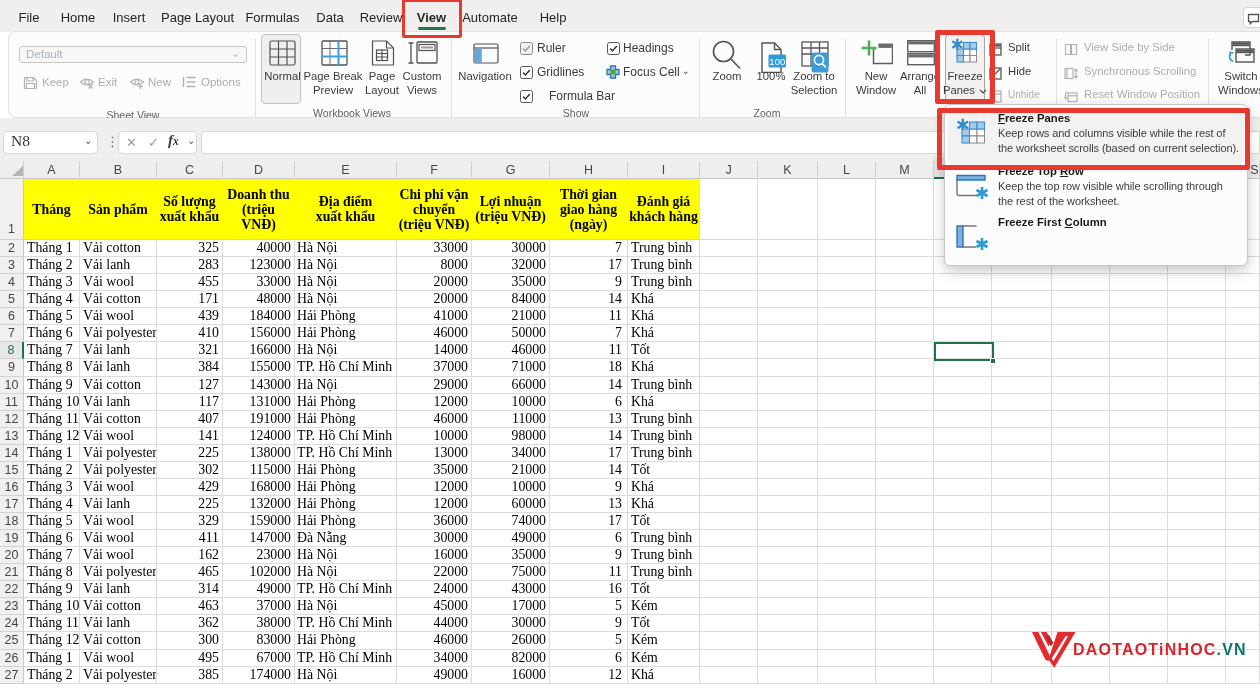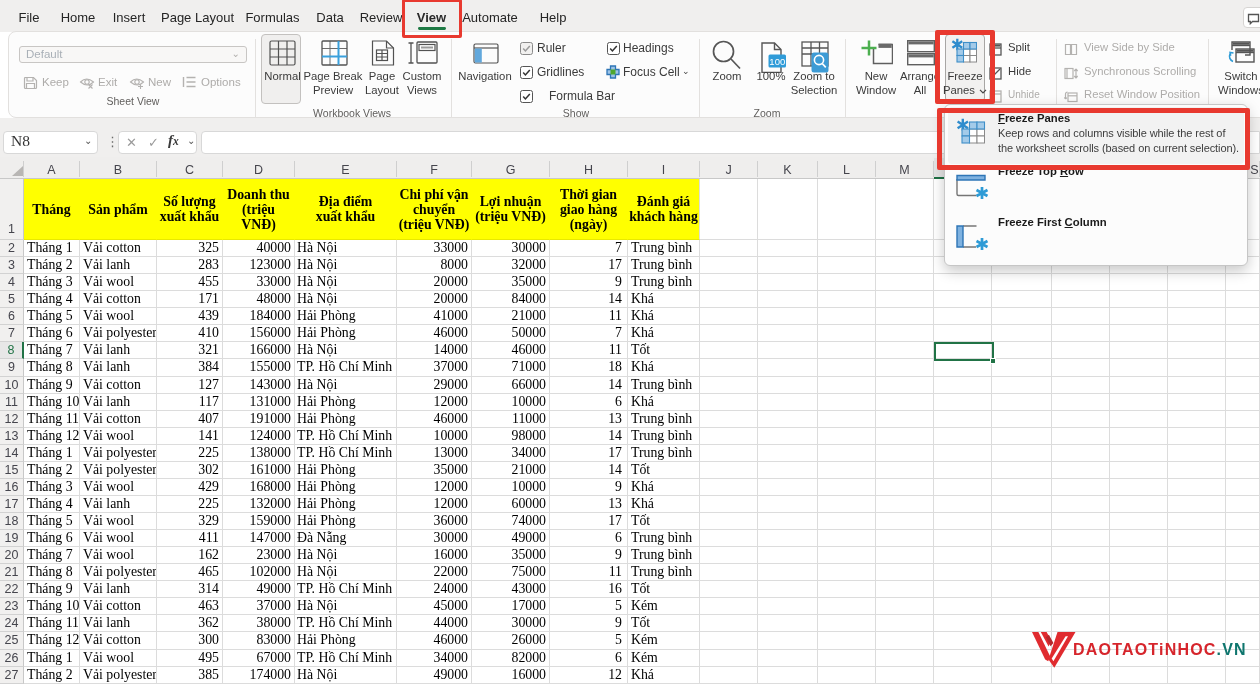--- a/index.html
+++ b/index.html
@@ -68,21 +68,21 @@
             <path d="M11 9 v5 M8.5 11.5 h5"></path>
           </g>
         </svg></div>
       <div class="ab" style="left:139px;top:44px;font-size:11.5px;color:#aeacaa">New</div>
       <div class="ab" style="left:173px;top:43px"><svg width="15" height="14" viewBox="0 0 15 14">
           <g fill="none" stroke="#b4b2b0" stroke-width="1.4">
             <path d="M1.5 2 v10 M4.5 2.5 h9 M4.5 7 h9 M4.5 11.5 h9"></path>
           </g>
         </svg></div>
       <div class="ab" style="left:192px;top:44px;font-size:11.5px;color:#aeacaa">Options</div>
-      <div class="ab glabel" style="left:64px;top:63px;width:120px">Sheet View</div>
+      <div class="ab glabel" style="left:64px;top:77px;width:120px">Sheet View</div>
       <div class="ab sep" style="left:246px"></div>
       <div class="ab" style="left:252px;top:2px;width:40px;height:70px;background:#f0efee;border:1px solid #c3c1bf;border-radius:4px"></div>
       <div class="ab" style="left:260px;top:8px"><svg width="27" height="26" viewBox="0 0 27 26">
           <g fill="none" stroke="#525252" stroke-width="1.2">
             <rect x="1" y="1" width="25" height="24" rx="1.5"></rect>
             <path d="M1 9 h25 M1 17 h25 M9.5 1 v24 M18 1 v24"></path>
           </g>
         </svg></div>
       <div class="ab btxt" style="left:228.5px;top:37px;width:90px">Normal</div>
       <div class="ab" style="left:311.8px;top:8px"><svg width="27" height="26" viewBox="0 0 27 26">
@@ -662,21 +662,21 @@
           <td></td>
           <td></td>
           <td></td>
           <td></td>
         </tr>
         <tr style="height:17.07px">
           <td class="rh">15</td>
           <td>Tháng 2</td>
           <td>Vải polyester</td>
           <td class="n">302</td>
-          <td class="n">161000</td>
+          <td class="n">115000</td>
           <td style="padding-left:2px">Hải Phòng</td>
           <td class="n">35000</td>
           <td class="n">21000</td>
           <td class="n" style="padding-right:5px">14</td>
           <td>Tốt</td>
           <td></td>
           <td></td>
           <td></td>
           <td></td>
           <td></td>
@@ -981,20 +981,21 @@
     <div class="ab" style="left:955px;top:224px"><svg width="34" height="27" viewBox="0 0 34 27">
         <g fill="none" stroke="#757575" stroke-width="1.4">
           <path d="M8 2 h13.5 M8 23 h13"></path>
         </g>
         <path d="M2 2 h6 v21 h-6z" fill="#7fb2e0" stroke="#2e75b6" stroke-width="1.4"></path>
         <path d="M27 14 v12 M21.5 17 l11 6 M32.5 17 l-11 6" stroke="#2e9bd6" stroke-width="2.7" fill="none"></path>
       </svg></div>
     <div class="ab ddt" style="left:998px;top:112px"><u>F</u>reeze Panes</div>
     <div class="ab ddd" style="left:998px;top:126px">Keep rows and columns visible while the rest of<br>the worksheet scrolls (based on current selection).</div>
     <div class="ab ddt" style="left:998px;top:164.5px">Freeze Top <u>R</u>ow</div>
+    <div class="ab ddd" style="left:998px;top:178.5px">Keep the top row visible while scrolling through<br>the rest of the worksheet.</div>
     <div class="ab ddt" style="left:998px;top:215.5px">Freeze First <u>C</u>olumn</div>
     <div class="ab redbox" style="left:935px;top:30px;width:60px;height:74px"></div>
     <div class="ab redbox" style="left:937px;top:107.5px;width:313px;height:62.5px"></div>
     <div class="ab" style="left:1032px;top:632px"><svg width="44" height="36" viewBox="0 0 44 36">
         <polygon points="0,0 6.4,0 18.2,24.5 16.2,29.2 13.2,27.5" fill="#e02b2f"></polygon>
         <polygon points="8.8,0 14.6,0 19.4,9 16.6,14.4" fill="#e02b2f"></polygon>
         <polygon points="13.8,5.2 18.6,14.2 21.4,11 16.9,2.8" fill="#b8272c"></polygon>
         <polygon points="25.5,0 43.5,0 22.3,35.8 16.5,27.5" fill="#e02b2f"></polygon>
         <polygon points="33.6,4.2 36,4.2 21.4,29.2 19.7,26.4" fill="#fff"></polygon>
       </svg></div>

